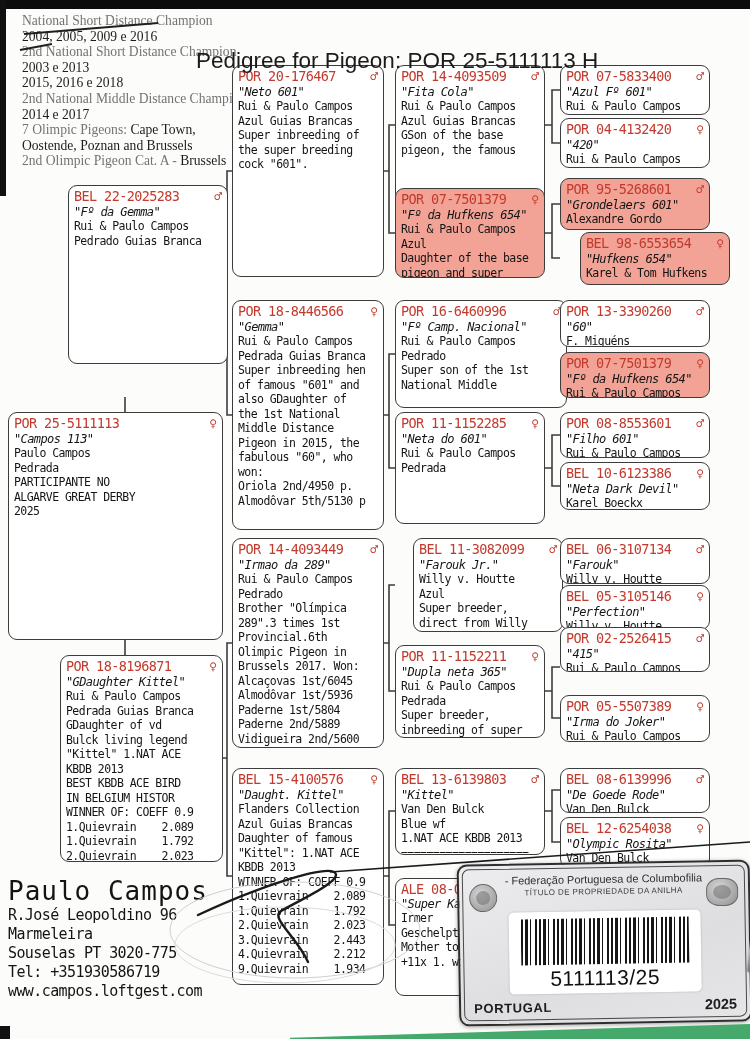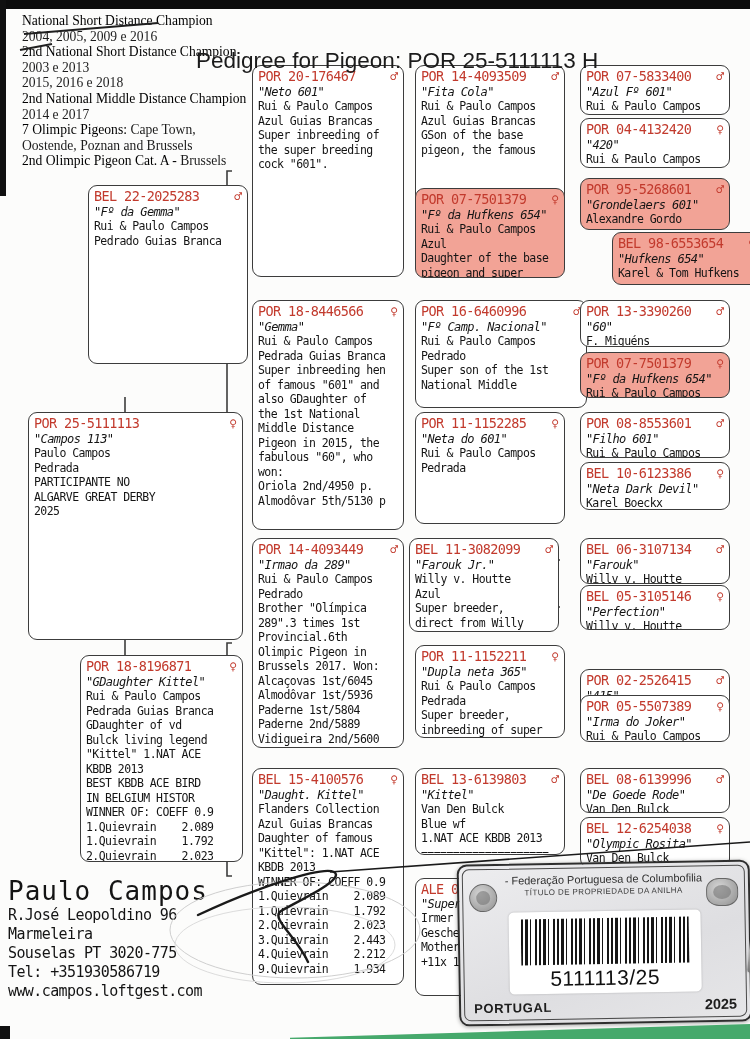--- a/index.html
+++ b/index.html
@@ -13,59 +13,59 @@
   .scan-left{position:absolute;left:0;top:0;width:6px;height:196px;background:#101010;z-index:7;}
   .scan-bl{position:absolute;left:0;top:1026px;width:10px;height:13px;background:#101010;z-index:7;}
   .scan-green{position:absolute;left:290px;top:1022px;width:460px;height:17px;background:#46a96c;
     clip-path:polygon(0 92%,100% 12%,100% 100%,0 100%);z-index:8;}
 
   .page-title{position:absolute;left:196px;top:10px;font-family:"Liberation Sans",sans-serif;
     font-size:22.5px;color:#1b1b1b;white-space:nowrap;z-index:3;margin-top:38px;}
 
   .champ{position:absolute;left:22px;top:13px;width:340px;font-family:"Liberation Serif",serif;
     font-size:13.6px;line-height:15.6px;z-index:2;}
-  .champ .red{color:#000000;}
+  .champ .red{color:#737373;}
   .champ .blk{color:#1c1c1c;}
 
   
   .box{position:absolute;background:#fff;border:1.6px solid #3c3c3c;border-radius:9px;
-    padding:2px 5px;box-sizing:border-box;overflow:hidden;z-index:2;margin-left:20px;}
+    padding:2px 5px;box-sizing:border-box;overflow:hidden;z-index:2;}
   .box.pink{background:#f2a396;}
   .box .head{display:flex;justify-content:space-between;align-items:baseline;line-height:16px;}
   .box .ring{color:#c23a2d;font-size:13.5px;letter-spacing:-0.6px;white-space:nowrap;}
   .box .sex{color:#c23a2d;font-size:13px;}
   .box .name{font-style:italic;font-size:12px;line-height:14px;color:#141414;letter-spacing:-0.6px;white-space:nowrap;}
   .box .bbody{font-size:11.5px;line-height:14.5px;color:#141414;letter-spacing:-0.55px;white-space:pre;}
 
   #box-subject{left:8px;top:412px;width:215px;height:228px}
   #box-bel22{left:68px;top:185px;width:160px;height:179px}
   #box-gdkittel{left:60px;top:655px;width:163px;height:207px}
   #box-por20{left:232px;top:65px;width:152px;height:212px}
   #box-gemma{left:232px;top:300px;width:152px;height:230px}
   #box-irmao{left:232px;top:538px;width:152px;height:210px}
   #box-bel15{left:232px;top:768px;width:152px;height:217px}
   #box-p144093509{left:395px;top:65px;width:150px;height:140px}
   #box-p077501379{left:395px;top:188px;width:150px;height:90px}
   #box-p166460996{left:395px;top:300px;width:172px;height:108px}
   #box-p111152285{left:395px;top:412px;width:150px;height:112px}
-  #box-bel11{left:389px;top:538px;width:150px;height:94px}
+  #box-bel11{left:413px;top:538px;width:150px;height:94px}
   #box-p111152211{left:395px;top:645px;width:150px;height:93px}
   #box-bel13{left:395px;top:768px;width:150px;height:87px}
   #box-ale{left:395px;top:878px;width:150px;height:118px}
   #box-p077501450{left:560px;top:65px;width:150px;height:50px}
   #box-p044132420{left:560px;top:118px;width:150px;height:50px}
   #box-p955268601{left:560px;top:178px;width:150px;height:52px}
-  #box-bel98{left:592px;top:232px;width:150px;height:53px}
+  #box-bel98{left:580px;top:232px;width:150px;height:53px}
   #box-p133390260{left:560px;top:300px;width:150px;height:47px}
   #box-p077501379b{left:560px;top:352px;width:150px;height:46px}
   #box-p088553601{left:560px;top:412px;width:150px;height:46px}
   #box-bel10{left:560px;top:462px;width:150px;height:48px}
   #box-bel06{left:560px;top:538px;width:150px;height:46px}
   #box-bel05{left:560px;top:585px;width:150px;height:45px}
-  #box-p022526415{left:560px;top:669px;width:150px;height:45px}
+  #box-p022526415{left:560px;top:627px;width:150px;height:45px}
   #box-p055507389{left:560px;top:695px;width:150px;height:47px}
   #box-bel08{left:560px;top:768px;width:150px;height:45px}
   #box-bel12{left:560px;top:817px;width:150px;height:51px}
 
   .lines-svg{position:absolute;left:0;top:0;z-index:1;}
   .marks-svg{position:absolute;left:0;top:0;z-index:4;pointer-events:none;}
 
   
   .owner{position:absolute;left:8px;top:876px;z-index:2;color:#141414;}
   .owner-name{font-size:26px;letter-spacing:1px;line-height:30px;}

